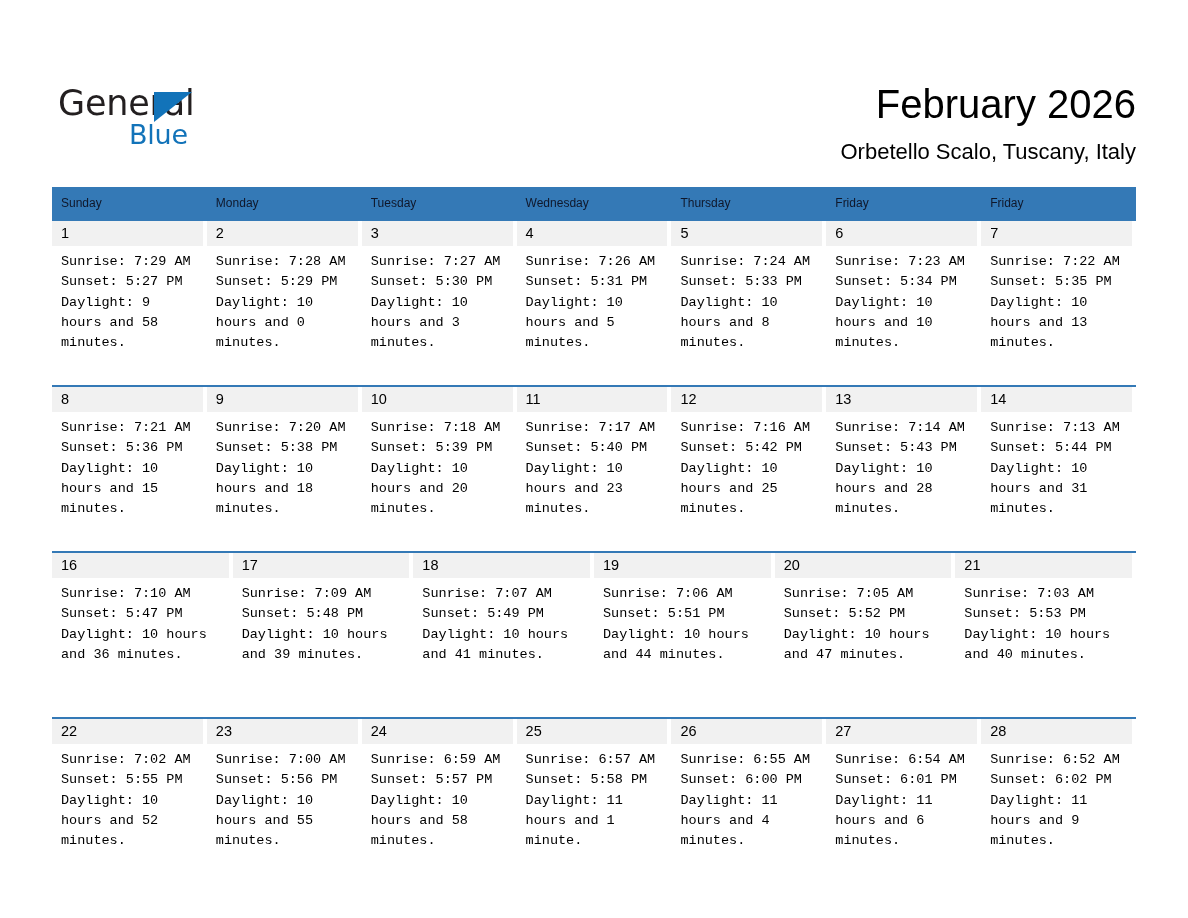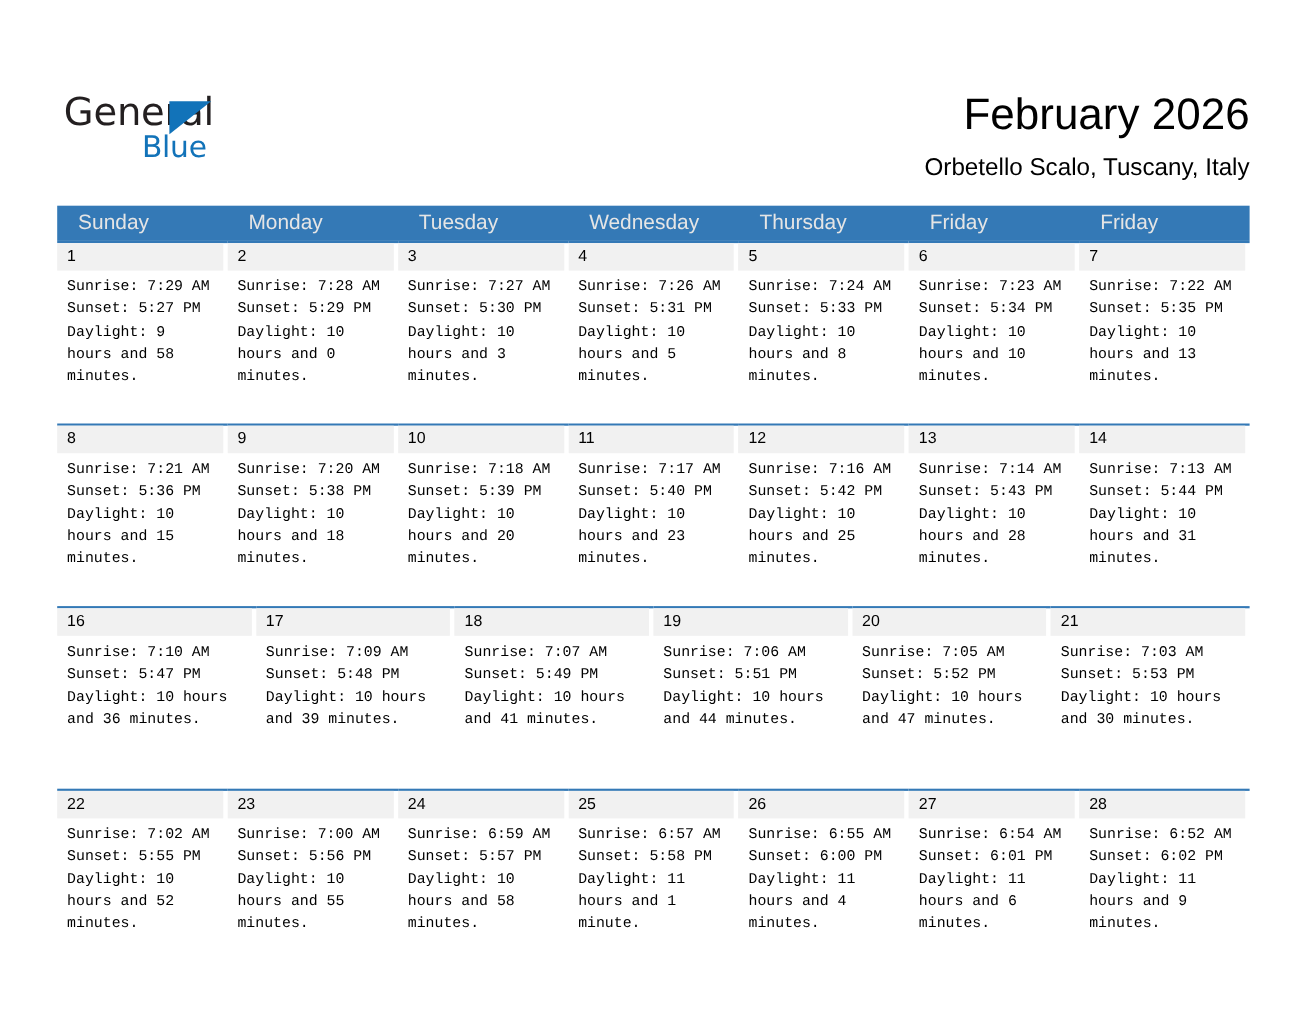--- a/index.html
+++ b/index.html
@@ -104,24 +104,24 @@
     display: flex;
     width: 100%;
   }
   .dow-row {
     background: #3479b6;
     height: 32px;
   }
   .dow {
     flex: 1 1 0;
     min-width: 0;
-    color: #e5e5e5;
-    font-size: 19px;
+    color: #0f172a;
+    font-size: 12px;
     line-height: 32px;
-    padding-left: 19px;
+    padding-left: 9px;
     box-sizing: border-box;
     white-space: nowrap;
   }
 
   .week-row {
     height: 166px;
     margin-top: 0;
   }
   .day-cell {
     flex: 1 1 0;
@@ -344,21 +344,21 @@
               <div>Sunrise: 7:05 AM</div>
               <div>Sunset: 5:52 PM</div>
               <div class="daylight-line">Daylight: 10 hours and 47 minutes.</div>
             </div>
           </div>
           <div class="day-cell">
             <div class="day-num-band"><span class="day-num">21</span></div>
             <div class="day-info">
               <div>Sunrise: 7:03 AM</div>
               <div>Sunset: 5:53 PM</div>
-              <div class="daylight-line">Daylight: 10 hours and 30 minutes.</div>
+              <div class="daylight-line">Daylight: 10 hours and 40 minutes.</div>
             </div>
           </div>
         </div>
         <div class="grid-row week-row">
           <div class="day-cell">
             <div class="day-num-band"><span class="day-num">22</span></div>
             <div class="day-info">
               <div>Sunrise: 7:02 AM</div>
               <div>Sunset: 5:55 PM</div>
               <div class="daylight-line">Daylight: 10 hours and 52 minutes.</div>

